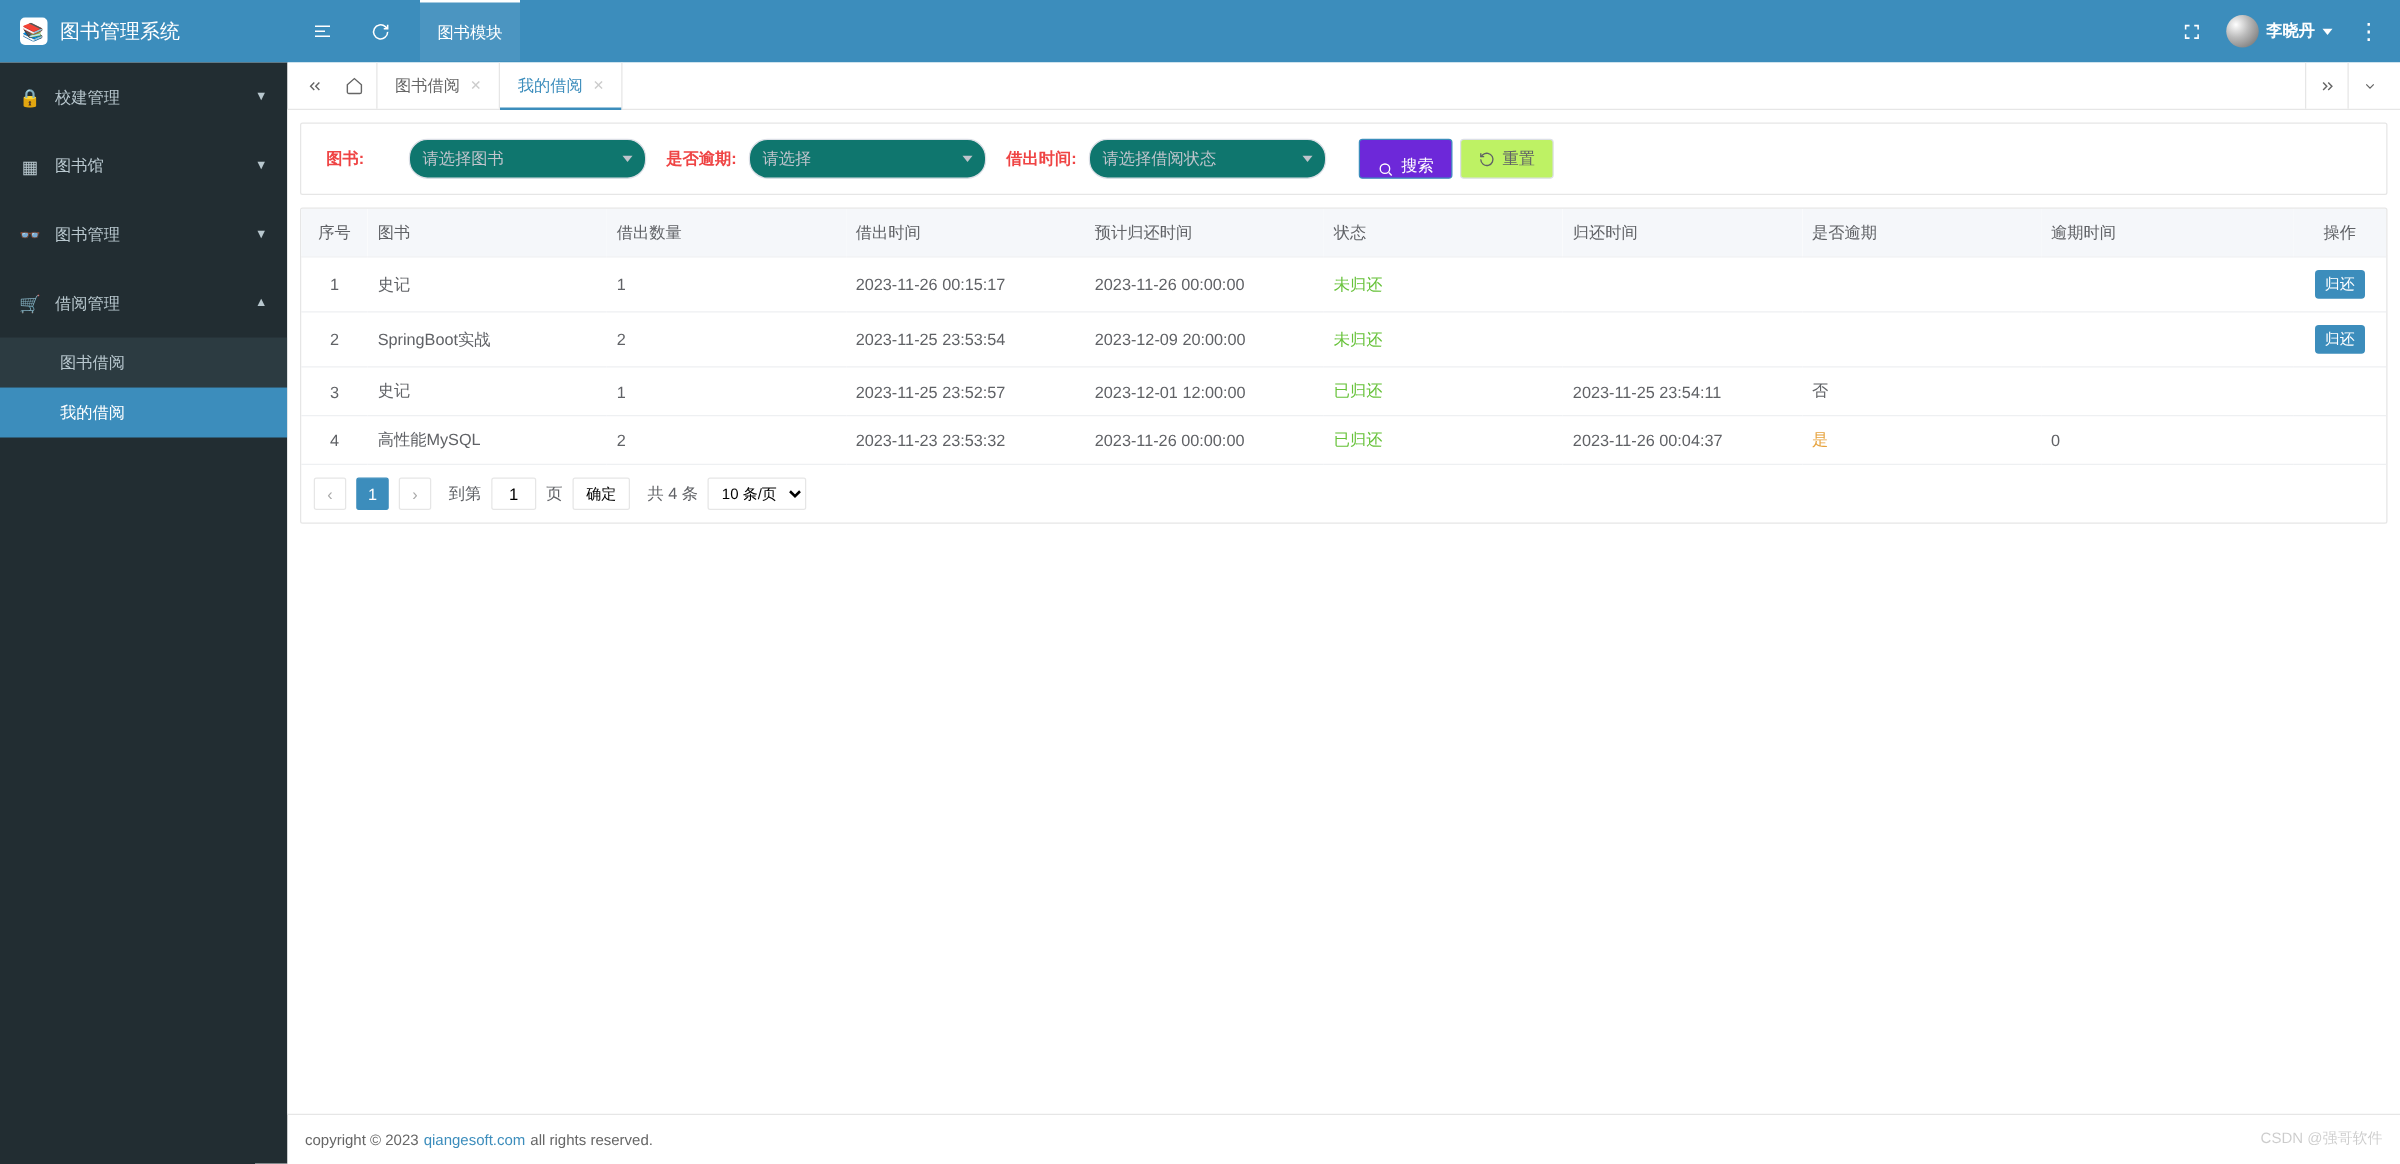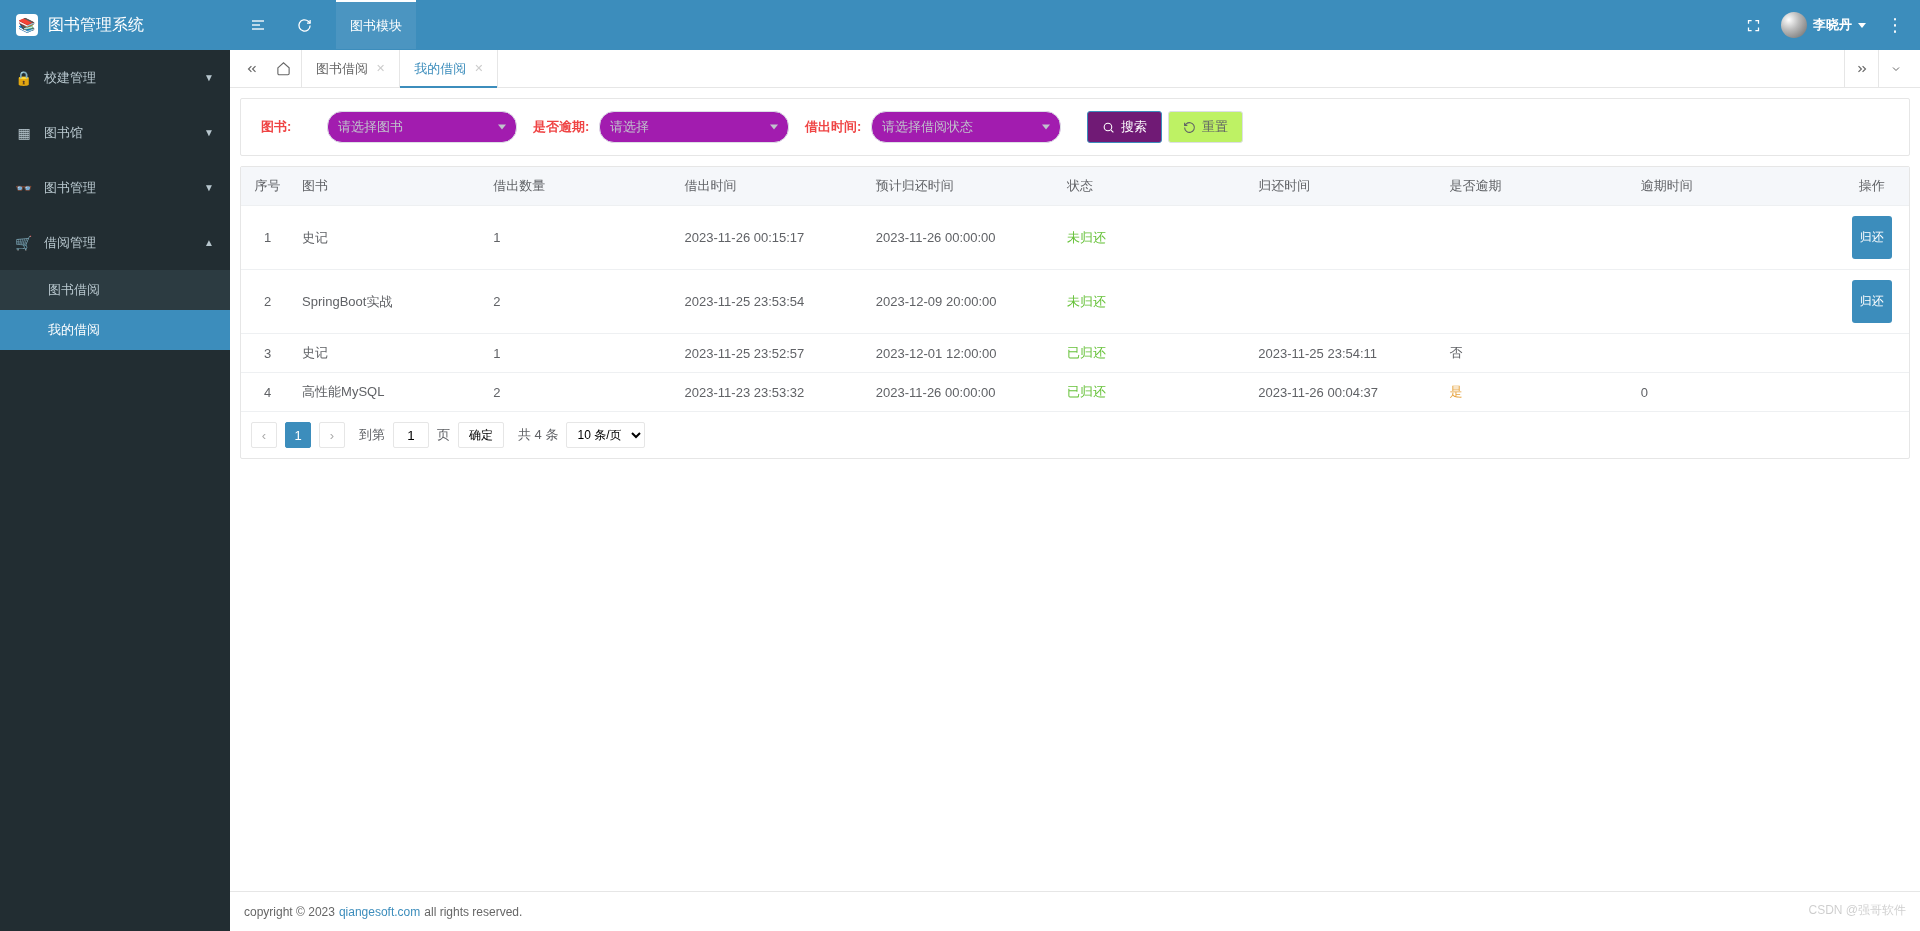--- a/index.html
+++ b/index.html
@@ -38,34 +38,34 @@
 .tab.active::after { content: ""; position: absolute; left: 0; right: 0; bottom: -1px; height: 2px; background: #3c8dbc; }
 .tab-close { color: #ccc; font-size: 11px; }
 .tabbar-sp { margin-left: auto; }
 .tabbar-right { display: flex; align-items: center; }
 .tabbar-right .tab-nav-btn { border-left: 1px solid #e6e6e6; width: 34px; height: 100%; }
 
 
 .content { flex: 1; padding: 10px; overflow: auto; background: #fff; }
 .searchbar { border: 1px solid #e6e6e6; border-radius: 2px; padding: 12px 10px; display: flex; align-items: center; flex-wrap: wrap; gap: 10px 6px; }
 .form-label { color: #ef4444; margin-left: 10px; min-width: 60px; text-align: left; font-weight: bold; }
-.sel { position: relative; display: inline-flex; align-items: center; border: 1px solid #dcdfe6; border-radius: 15px; height: 32px; width: 190px; padding: 0 28px 0 10px; color: #c0c4cc; background: #a21caf; cursor: pointer; }
+.sel { position: relative; display: inline-flex; align-items: center; border: 1px solid #dcdfe6; border-radius: 15px; height: 32px; width: 190px; padding: 0 28px 0 10px; color: #c0c4cc; background: #0f766e; cursor: pointer; }
 .sel::after { content: ""; position: absolute; right: 10px; top: 50%; width: 0; height: 0; border-left: 4px solid transparent; border-right: 4px solid transparent; border-top: 5px solid #c0c4cc; transform: translateY(-50%); }
 .btn { height: 32px; padding: 0 14px; border-radius: 3px; border: 1px solid #dcdfe6; background: #bef264; cursor: pointer; display: inline-flex; align-items: center; gap: 6px; color: #606266; font-size: 13px; }
-.btn-primary { background: #701a75; border-color: #3c8dbc; color: #fff; }
+.btn-primary { background: #6d28d9; border-color: #3c8dbc; color: #fff; align-items: flex-end; }
 .btn-icon { font-size: 13px; }
 
 
 .table-wrap { border: 1px solid #e6e6e6; border-radius: 2px; margin-top: 10px; }
 table { width: 100%; border-collapse: collapse; table-layout: fixed; }
 th, td { padding: 10px 8px; text-align: left; font-weight: normal; border-bottom: 1px solid #eef0f2; color: #606266; overflow: hidden; text-overflow: ellipsis; white-space: nowrap; }
 thead th { background: #f5f7fa; color: #606266; }
 .st-green { color: #67c23a; }
 .st-orange { color: #e6a23c; }
-.btn-mini { background: #3c8dbc; color: #fff; border: none; border-radius: 3px; padding: 13px 8px; font-size: 12px; cursor: pointer; }
+.btn-mini { background: #3c8dbc; color: #fff; border: none; border-radius: 3px; padding: 3px 8px; font-size: 12px; cursor: pointer; }
 
 
 .pager { display: flex; align-items: center; gap: 8px; padding: 10px; color: #606266; }
 .pg-btn { width: 26px; height: 26px; border: 1px solid #e6e6e6; border-radius: 2px; display: inline-flex; align-items: center; justify-content: center; cursor: pointer; color: #aaa; background: #fff; }
 .pg-btn.active { background: #3c8dbc; border-color: #3c8dbc; color: #fff; }
 .pg-input { width: 36px; height: 26px; border: 1px solid #e6e6e6; border-radius: 2px; text-align: center; }
 .pg-confirm { height: 26px; padding: 0 10px; border: 1px solid #e6e6e6; border-radius: 2px; background: #fff; cursor: pointer; font-size: 12px; }
 .pg-sel { height: 26px; border: 1px solid #e6e6e6; border-radius: 2px; background: #fff; padding: 0 6px; font-size: 12px; }
 
 

